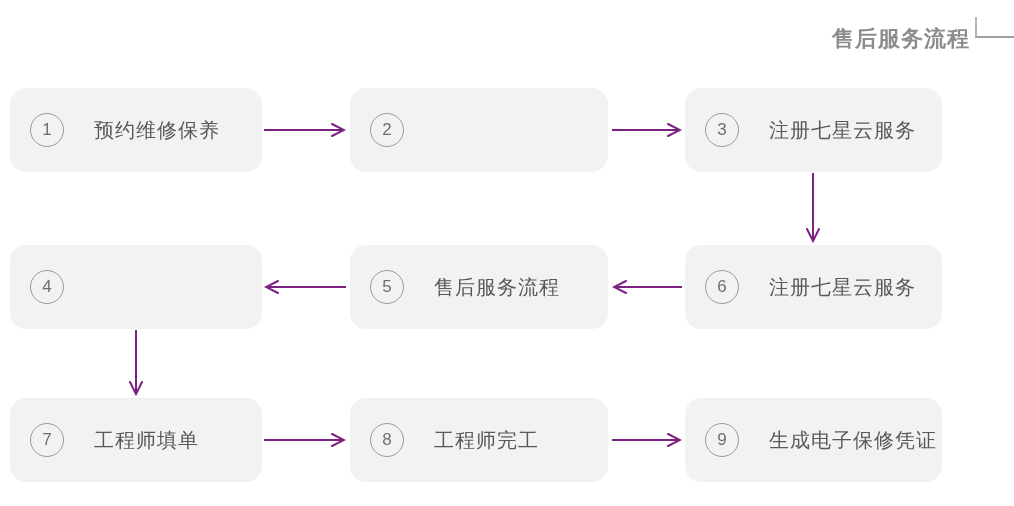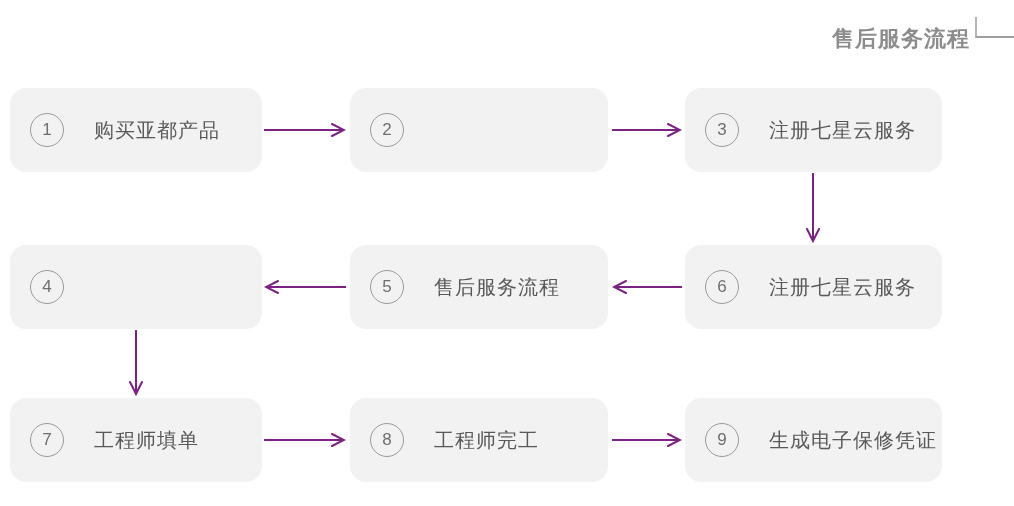--- a/index.html
+++ b/index.html
@@ -39,21 +39,21 @@
 </style>
 </head>
 <body style="--arrow: #7b2282; --box-bg: #f2f2f2; --title-color: #8c8c8c; --label-color: #595959; --circle-border: #9a9a9a; --num-color: #6e6e6e; background: rgb(255, 255, 255);">
 
 <div class="title">售后服务流程</div>
 
 <div class="corner-mark"></div>
 
 <div class="box r1 c1">
   <span class="num">1</span>
-  <span class="label">购买亚都产品</span>
+  <span class="label">预约维修保养</span>
 </div>
 <div class="box r1 c2">
   <span class="num">2</span>
 </div>
 <div class="box r1 c3">
   <span class="num">3</span>
   <span class="label">注册七星云服务</span>
 </div>
 
 <div class="box r2 c1">

